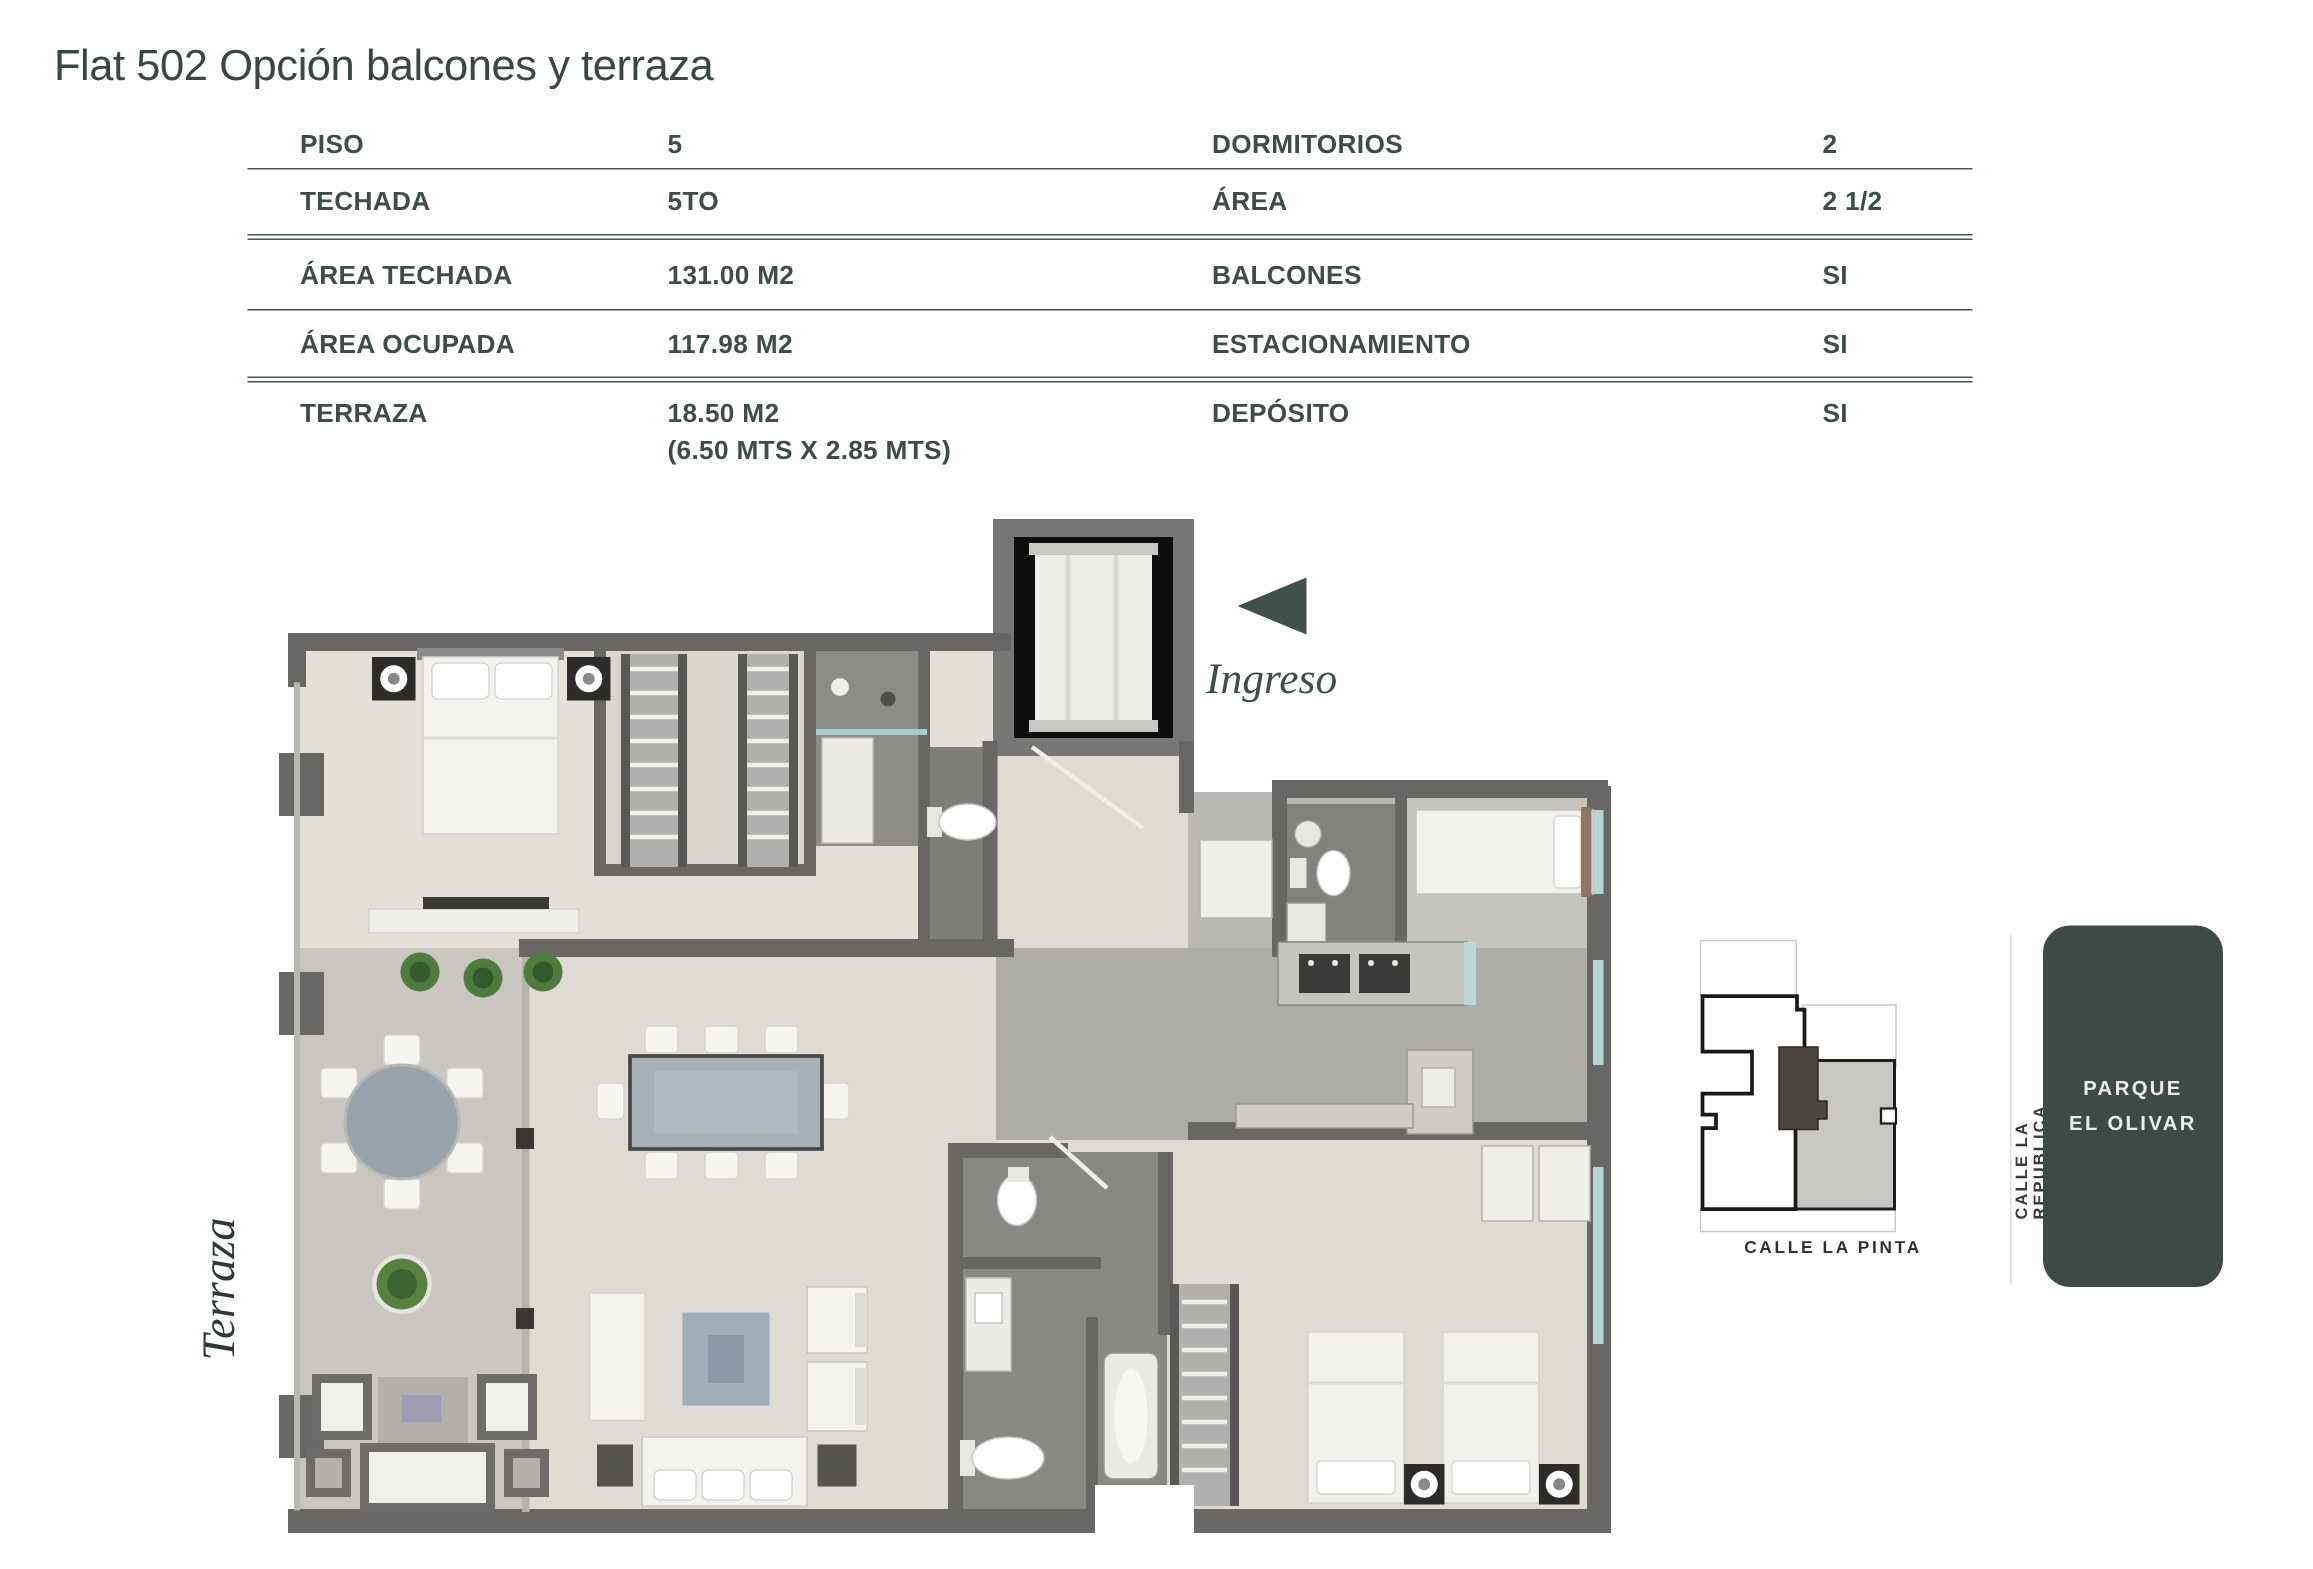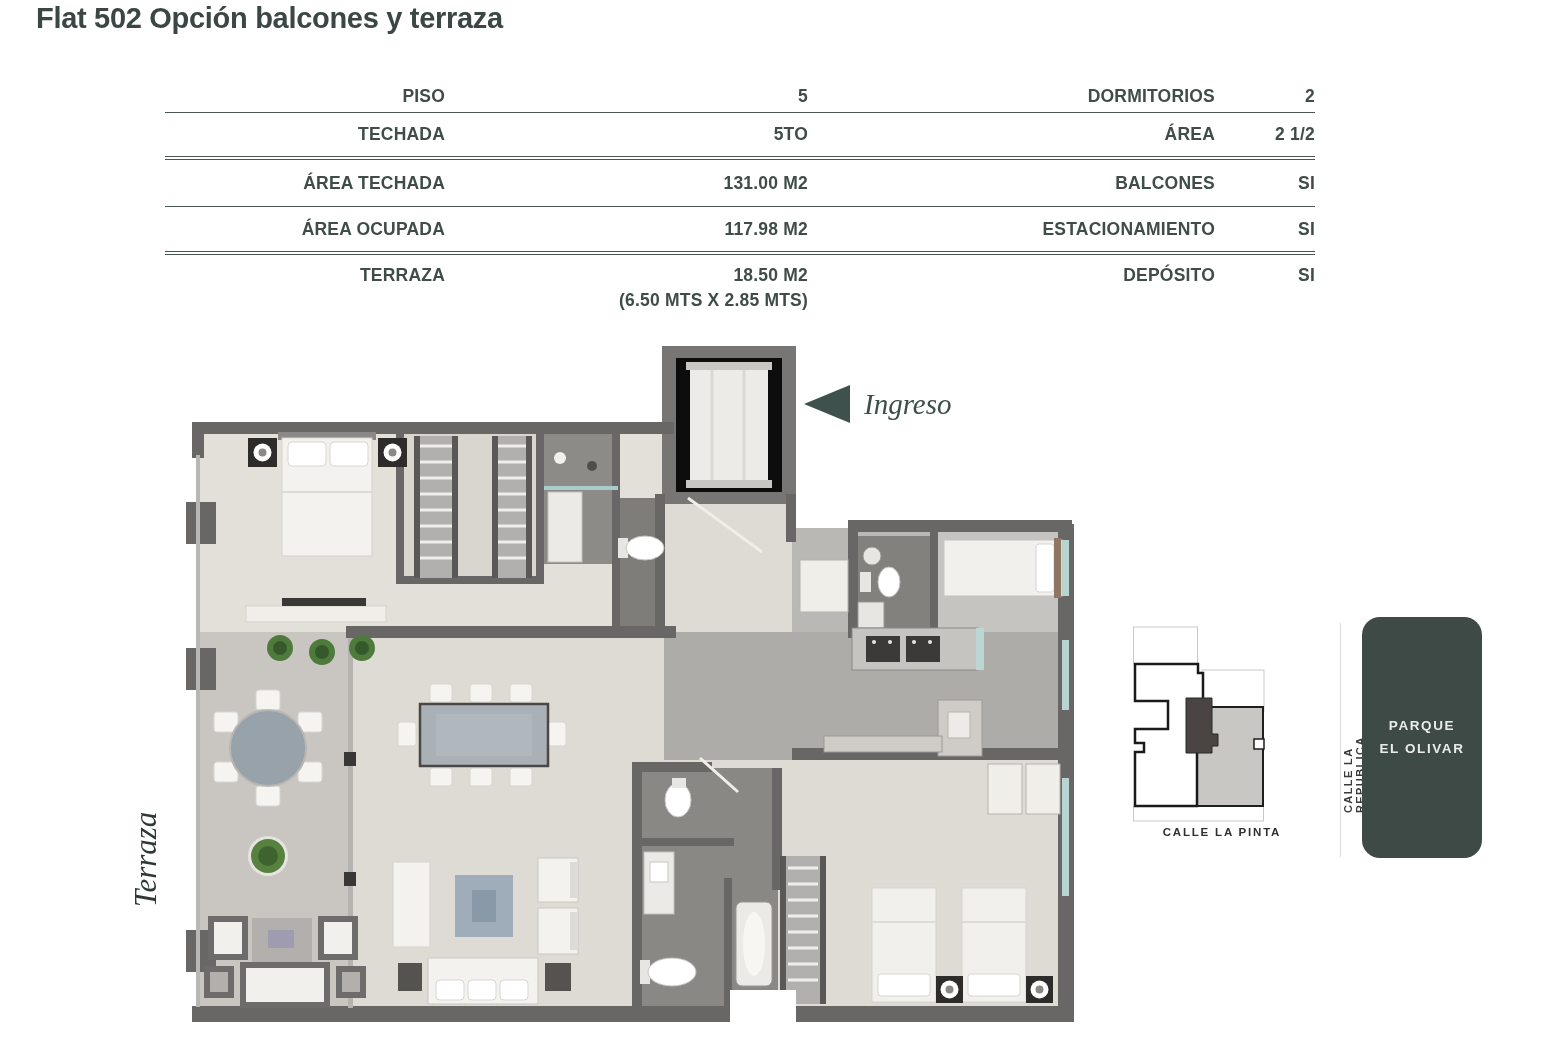--- a/index.html
+++ b/index.html
@@ -1,35 +1,35 @@
 <!DOCTYPE html>
 <html><head>
 <meta charset="utf-8">
 <style>
   html,body{margin:0;padding:0;background:#ffffff;}
   .page{position:relative;width:1542px;height:1046px;background:#fff;overflow:hidden;
         font-family:"Liberation Sans",sans-serif;}
-  .title{position:absolute;left:36px;top:2px;margin:0;font-size:29px;font-weight:700;
+  .title{position:absolute;left:36px;top:28px;margin:0;font-size:29px;font-weight:400;
          letter-spacing:-0.3px;color:#3a4744;}
   
   .spec-table{position:absolute;left:165px;top:80px;width:1150px;color:#3f4c48;}
   .spec-row{display:grid;grid-template-columns:280px 363px 407px 100px;align-items:center;}
-  .spec-row .cell{font-size:17.5px;font-weight:700;letter-spacing:0.2px;text-align:right;}
+  .spec-row .cell{font-size:17.5px;font-weight:700;letter-spacing:0.2px;}
   .spec-row .cell.l1{padding-left:35px;}
   .r1{height:32px;border-bottom:1.5px solid #49564f;}
   .r2{height:43px;border-bottom:4px double #49564f;}
   .r3{height:46px;border-bottom:1.5px solid #49564f;}
   .r4{height:44px;border-bottom:4px double #49564f;}
   .r5{height:70px;align-items:start;}
   .r5 .cell{padding-top:10px;}
   .value-note{font-size:17.5px;font-weight:700;margin-top:4px;}
   
   .floorplan{position:absolute;left:186px;top:345px;width:892px;height:690px;}
   
-  .ingreso{position:absolute;left:804px;top:385px;display:flex;align-items:center;gap:14px;}
+  .ingreso{position:absolute;left:804px;top:385px;display:flex;align-items:center;gap:14px;flex-direction:column;}
   .ingreso .tri{width:0;height:0;border-top:19px solid transparent;border-bottom:19px solid transparent;
                 border-right:46px solid #3f514c;}
   .ingreso .txt{font-family:"Liberation Serif","DejaVu Serif",serif;font-style:italic;
                 font-size:29px;color:#3b4e47;}
   
   .terraza{position:absolute;left:128px;top:742px;height:165px;writing-mode:vertical-rl;
            transform:rotate(180deg);font-family:"Liberation Serif","DejaVu Serif",serif;
            font-style:italic;font-size:31px;color:#2e3936;}
   
   .sitemap-svg{position:absolute;left:1133px;top:623px;width:132px;height:200px;}

